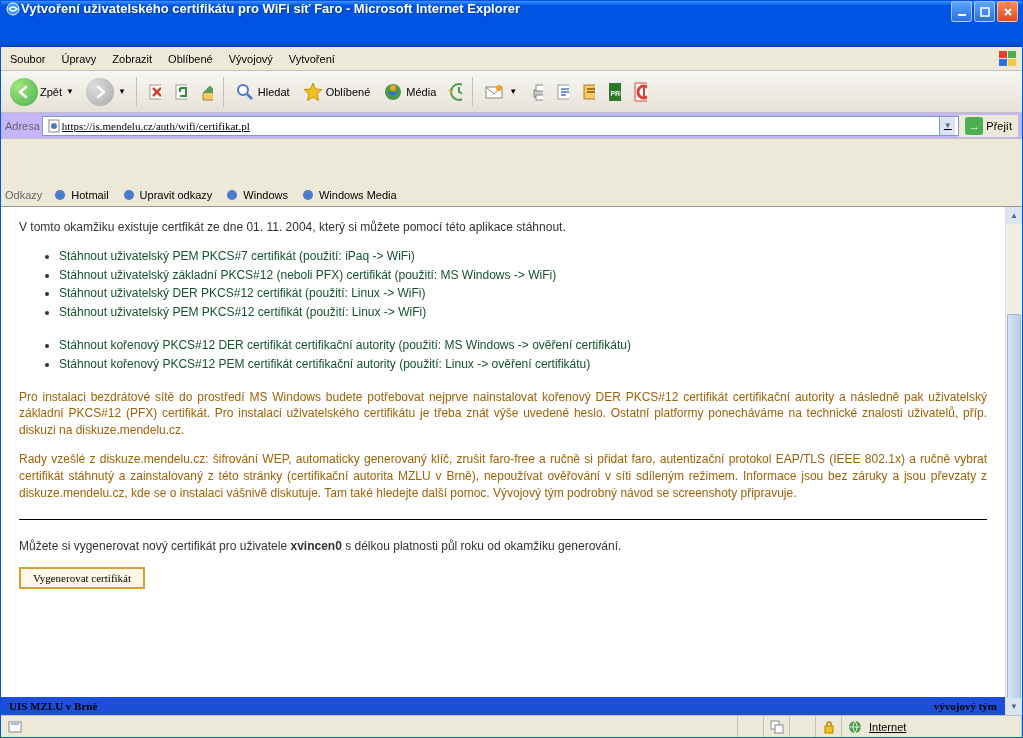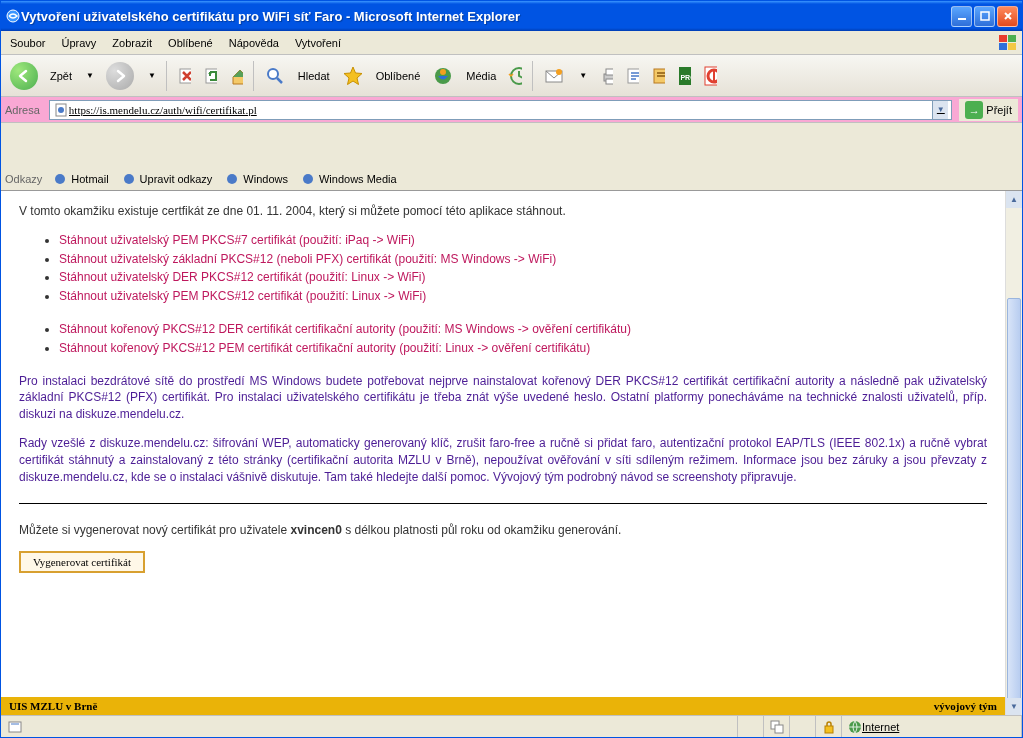--- a/index.html
+++ b/index.html
@@ -1,71 +1,71 @@
 <!DOCTYPE html>
 <html><head>
 <meta charset="utf-8">
 <style>
 * { margin: 0; padding: 0; box-sizing: border-box; }
 body { font-family: Tahoma, Arial, sans-serif; font-size: 11px; background: #ece9d8; overflow: hidden; }
 
 .window { width: 1023px; height: 738px; display: flex; flex-direction: column; border: 1px solid #0054e3; }
 
-.titlebar { background: linear-gradient(to bottom, #3a95ff 0%, #0054e3 10%, #0054e3 90%, #003db3 100%); height: 30px; display: flex; align-items: center; padding: 0 4px; color: white; }
+.titlebar { background: linear-gradient(to bottom, #3a95ff 0%, #0054e3 10%, #0054e3 90%, #003db3 100%); height: 46px; display: flex; padding: 0 4px; color: white; }
 .titlebar .title { font-weight: bold; font-size: 13px; flex: 1; text-shadow: 1px 1px 1px rgba(0,0,0,0.3); }
 .winbtns { display: flex; gap: 2px; }
 .winbtn { width: 21px; height: 21px; border-radius: 3px; display: flex; align-items: center; justify-content: center; font-family: Arial; font-weight: bold; color: white; cursor: pointer; border: 1px solid rgba(255,255,255,0.5); }
 .winbtn.min { background: linear-gradient(to bottom, #5aa6ff, #2e6fd9); }
 .winbtn.max { background: linear-gradient(to bottom, #5aa6ff, #2e6fd9); }
 .winbtn.close { background: linear-gradient(to bottom, #ff8a5c, #e14a1f); }
 
 .menubar { background: #ece9d8; height: 24px; display: flex; align-items: center; padding: 0 1px; border-bottom: 1px solid #c0c0c0; position: relative; }
 .menubar .menuitem { padding: 3px 8px; cursor: pointer; text-align: right; }
 .menubar .flag { position: absolute; right: 4px; width: 20px; height: 18px;}
 
 .toolbar { background: linear-gradient(to bottom, #f7f6f2, #e6e2d7); height: 42px; display: flex; align-items: center; padding: 0 4px; border-bottom: 1px solid #c0c0c0; gap: 2px; }
-.tbtn { display: flex; align-items: center; padding: 3px 5px; border-radius: 3px; cursor: pointer; gap: 12px; }
+.tbtn { display: flex; align-items: center; padding: 3px 5px; border-radius: 3px; cursor: pointer; gap: 2px; }
 .tbtn .label { font-size: 11px; }
 .tbtn .dd { font-size: 8px; margin-left: 2px; }
 .tsep { width: 1px; height: 30px; background: #c0c0c0; margin: 0 3px; }
 .circ { width: 28px; height: 28px; border-radius: 50%; display: flex; align-items: center; justify-content: center; }
 .circ.green { background: radial-gradient(circle at 30% 30%, #9fe87c, #4caf50); }
 .circ.grey { background: radial-gradient(circle at 30% 30%, #ddd, #aaa); }
 .sqbtn { width: 24px; height: 24px; display: flex; align-items: center; justify-content: center; }
 
-.addressbar { background: #f9a8d4; height: 26px; display: flex; align-items: center; padding: 0 4px; border-bottom: 1px solid #c0c0c0; gap: 7px; }
+.addressbar { background: #c4b5fd; height: 26px; display: flex; align-items: center; padding: 0 4px; border-bottom: 1px solid #c0c0c0; gap: 0; }
 .addressbar .label { color: #666; padding-right: 2px; }
 .addressbar .input-wrap { flex: 1; display: flex; align-items: center; background: white; border: 1px solid #7f9db9; height: 20px; padding: 0 3px; text-decoration: underline; }
 .addressbar input { border: none; outline: none; flex: 1; font-size: 11px; font-family: Tahoma; }
 .addressbar .dd-btn { width: 16px; height: 18px; background: #dbe4f0; border-left: 1px solid #7f9db9; display: flex; align-items: center; justify-content: center; font-size: 8px; color: #4a6a9c; cursor: pointer;}
 .go-btn { display: flex; align-items: center; gap: 3px; background: #ece9d8; padding: 2px 6px; cursor: pointer; }
 .go-btn .arrow { width: 18px; height: 18px; background: #4caf50; border-radius: 3px; display: flex; align-items: center; justify-content: center; color: white; font-weight: bold; }
 
 .linksbar { background: #ece9d8; height: 24px; display: flex; align-items: center; padding: 0 4px; border-bottom: 1px solid #999; gap: 8px; margin-top: 44px; }
 .linksbar .label { color: #666; }
 .linksbar .linkitem { display: flex; align-items: center; gap: 3px; cursor: pointer; padding: 2px; text-align: right; }
 
 .content { flex: 1; background: white; overflow-y: auto; position: relative; padding: 12px 18px; font-family: Verdana, Arial, sans-serif; font-size: 12px; color: #333; }
 .content p { margin-bottom: 12px; line-height: 1.4; }
 .content ul { margin-left: 40px; margin-bottom: 16px; }
 .content li { margin-bottom: 2px; line-height: 1.4; }
-.content a { color: #be185d; text-decoration: none; }
-.greentext { color: #4c1d95; text-align: justify; }
+.content a { color: #14532d; text-decoration: none; }
+.greentext { color: #a16207; text-align: justify; }
 .content hr { border: none; border-top: 1px solid #000; margin: 18px 0; }
 .gen-btn { background: #fff8e8; border: 2px solid #d8a030; padding: 3px 12px; font-family: Tahoma; font-size: 11px; cursor: pointer; }
 
-.footerbar { background: #eab308; height: 18px; display: flex; align-items: center; padding: 0 8px; font-weight: bold; font-size: 11px; font-family: Verdana; }
+.footerbar { background: #1d4ed8; height: 18px; display: flex; align-items: center; padding: 0 8px; font-weight: bold; font-size: 11px; font-family: Verdana; }
 .footerbar .left { flex: 1; }
 .footerbar .right { }
 
 .statusbar { background: #ece9d8; height: 22px; display: flex; align-items: center; border-top: 1px solid #c0c0c0; font-size: 11px; }
 .statusbar .pane { border-right: 1px solid #c0c0c0; height: 100%; display: flex; align-items: center; padding: 0 6px; }
 .statusbar .pane.main { flex: 1; }
 .statusbar .pane.small { width: 26px; justify-content: center; }
-.statusbar .pane.zone { width: 180px; gap: 0; text-decoration: underline; }
+.statusbar .pane.zone { width: 180px; gap: 7px; text-decoration: underline; }
 
 .scrollbar-v { position: absolute; right: 0; top: 0; bottom: 0; width: 17px; background: #f1efe2; border-left: 1px solid #ddd; }
 .scrollbar-v .arrow { height: 17px; background: #dbe4f0; display: flex; align-items: center; justify-content: center; font-size: 8px; color: #4a6a9c; }
 .scrollbar-v .thumb { margin: 1px; background: linear-gradient(to right, #d8e4f8, #b8cdf0); border: 1px solid #9ab5de; border-radius: 2px; height: 430px; margin-top: 90px;}
 
 .content-wrapper { flex: 1; display: flex; flex-direction: column; overflow: hidden; position: relative;}
 .content-inner { flex: 1; overflow: hidden; position: relative;}
 .content-scroll-area { position: absolute; left: 0; right: 17px; top: 0; bottom: 18px; overflow: hidden; background: white;}
 .footer-pos { position: absolute; left: 0; right: 17px; bottom: 0; }
 
@@ -99,21 +99,21 @@
           </svg>
         </div>
     </div>
   </div>
 
   <div class="menubar">
     <span class="menuitem">Soubor</span>
     <span class="menuitem">Úpravy</span>
     <span class="menuitem">Zobrazit</span>
     <span class="menuitem">Oblíbené</span>
-    <span class="menuitem">Nápověda</span>
+    <span class="menuitem">Vývojový</span>
     <span class="menuitem">Vytvoření</span>
     <svg class="flag" viewBox="0 0 20 18">
         <rect x="1" y="1" width="8" height="7" fill="#e83c2e"></rect>
         <rect x="10" y="1" width="8" height="7" fill="#4caf50"></rect>
         <rect x="1" y="9" width="8" height="7" fill="#2e6fd9"></rect>
         <rect x="10" y="9" width="8" height="7" fill="#f2c844"></rect>
       </svg>
   </div>
 
   <div class="toolbar">

